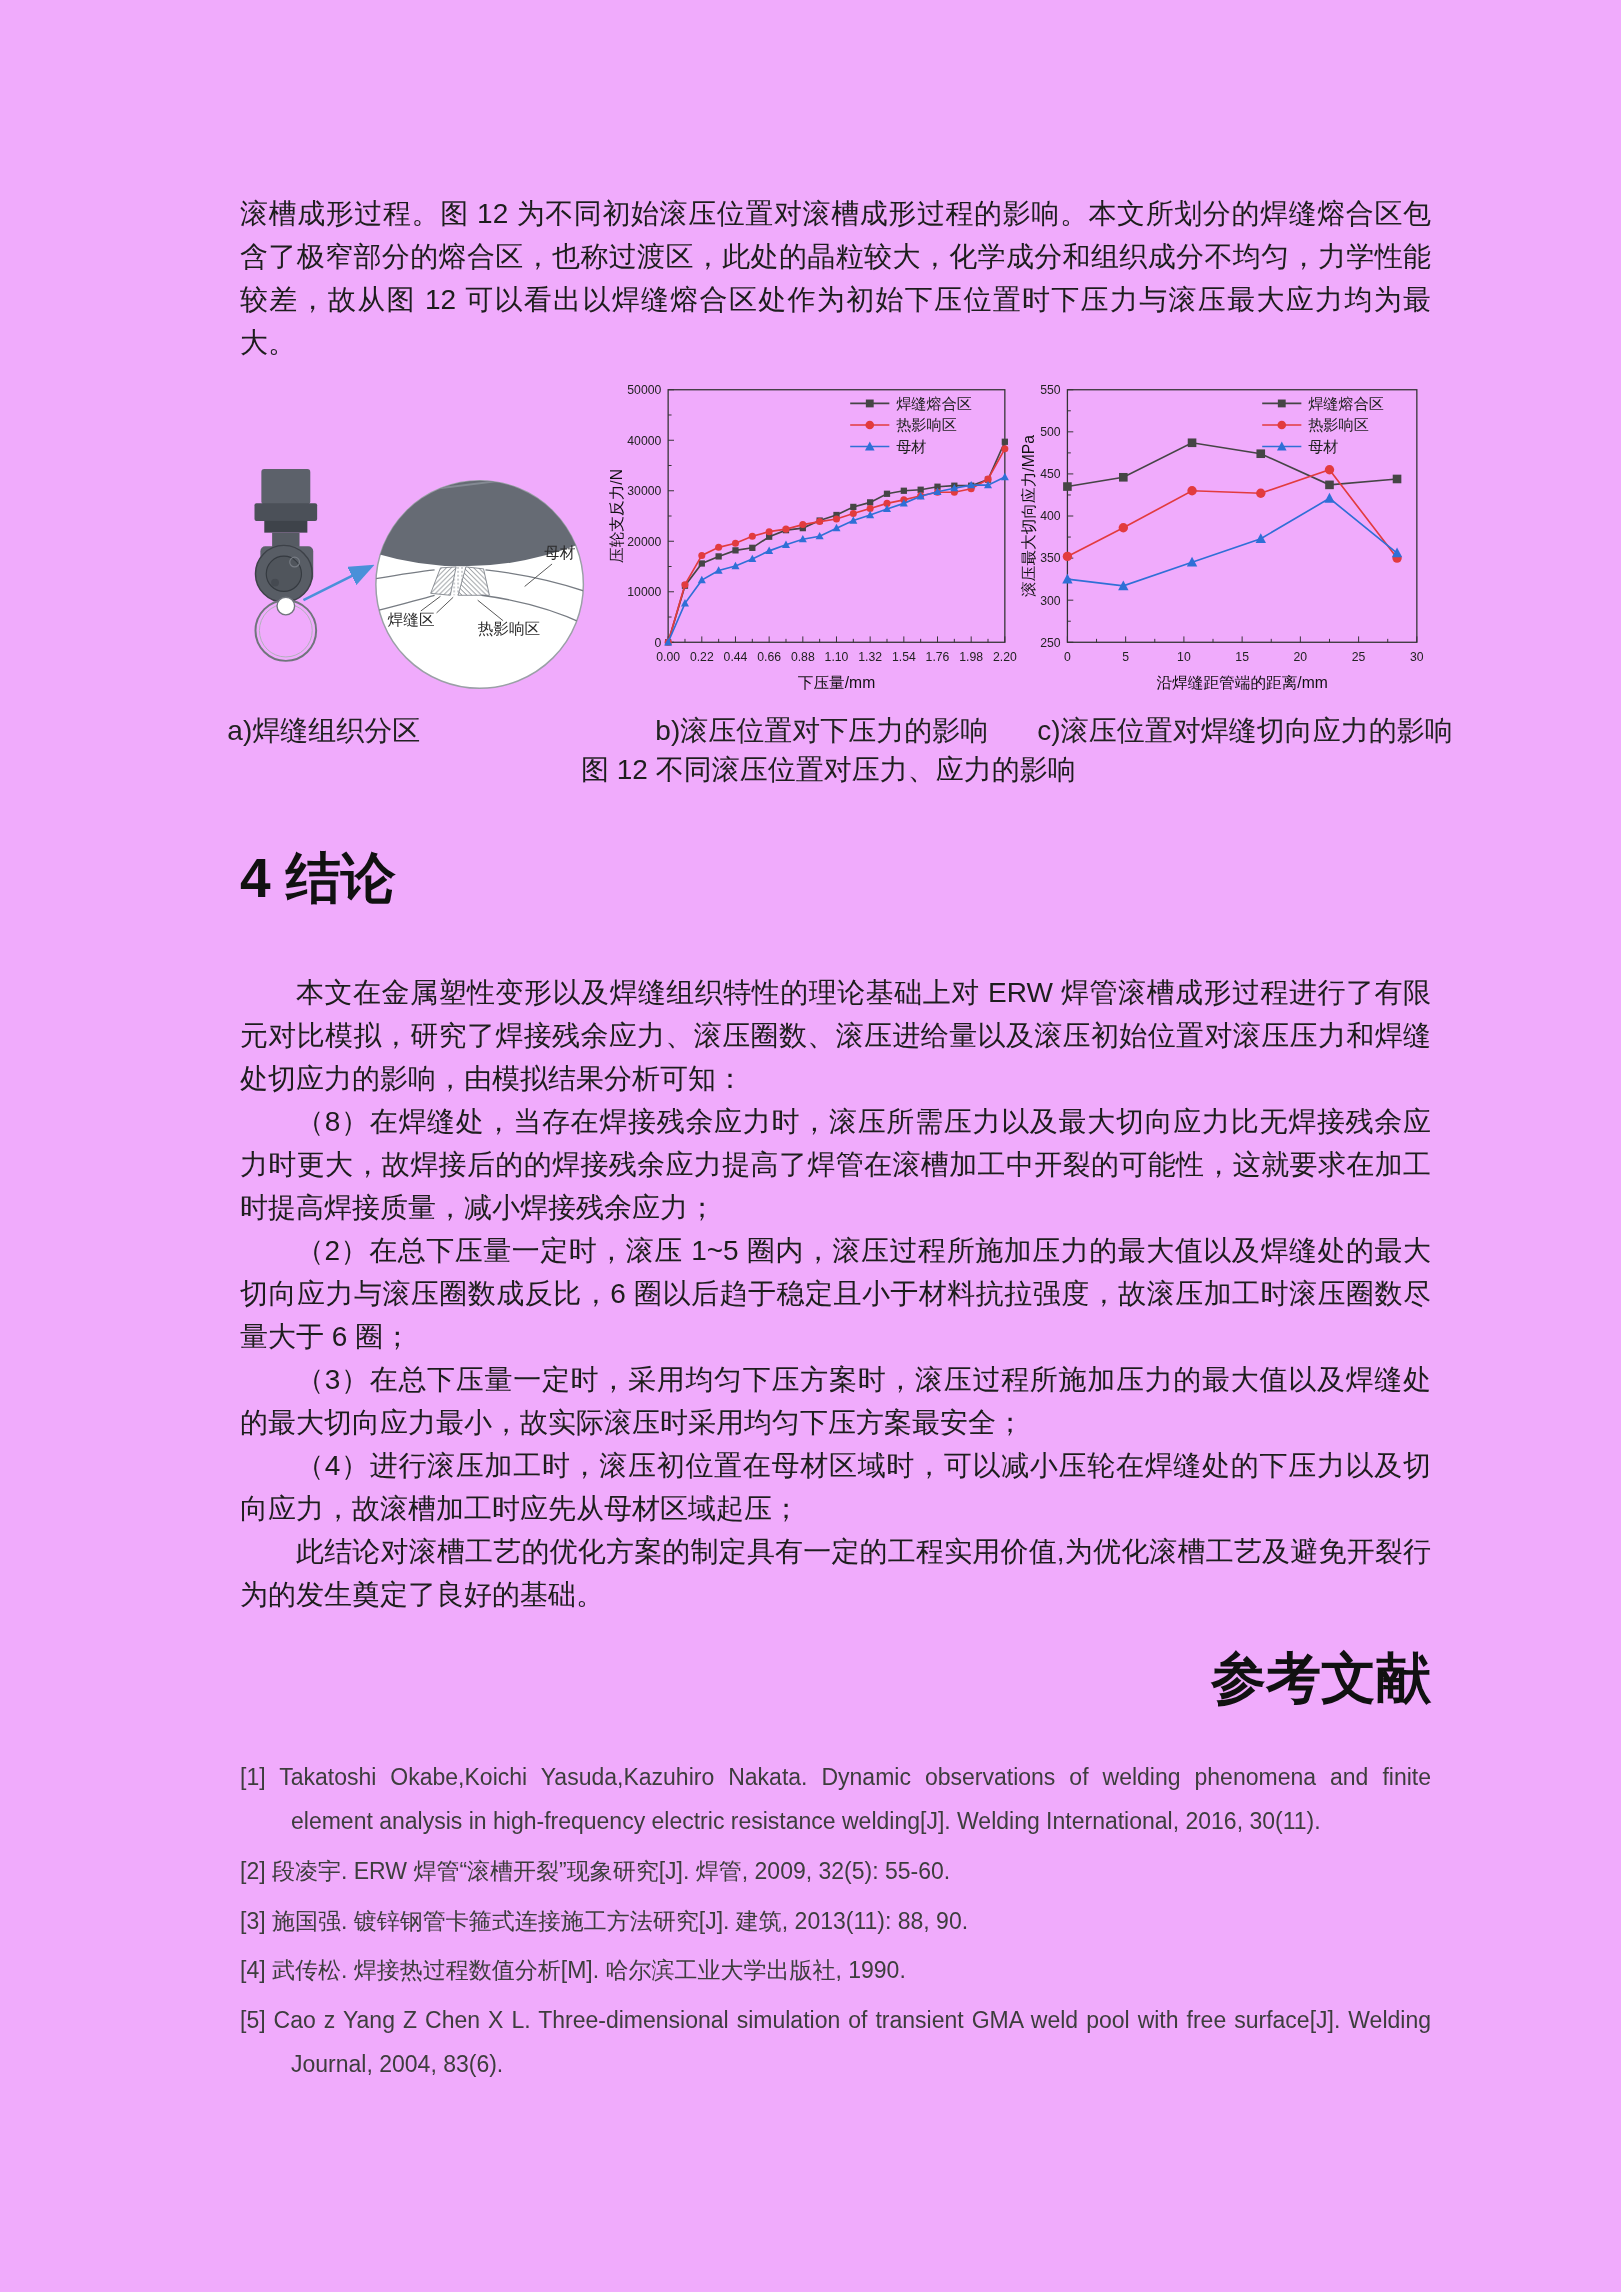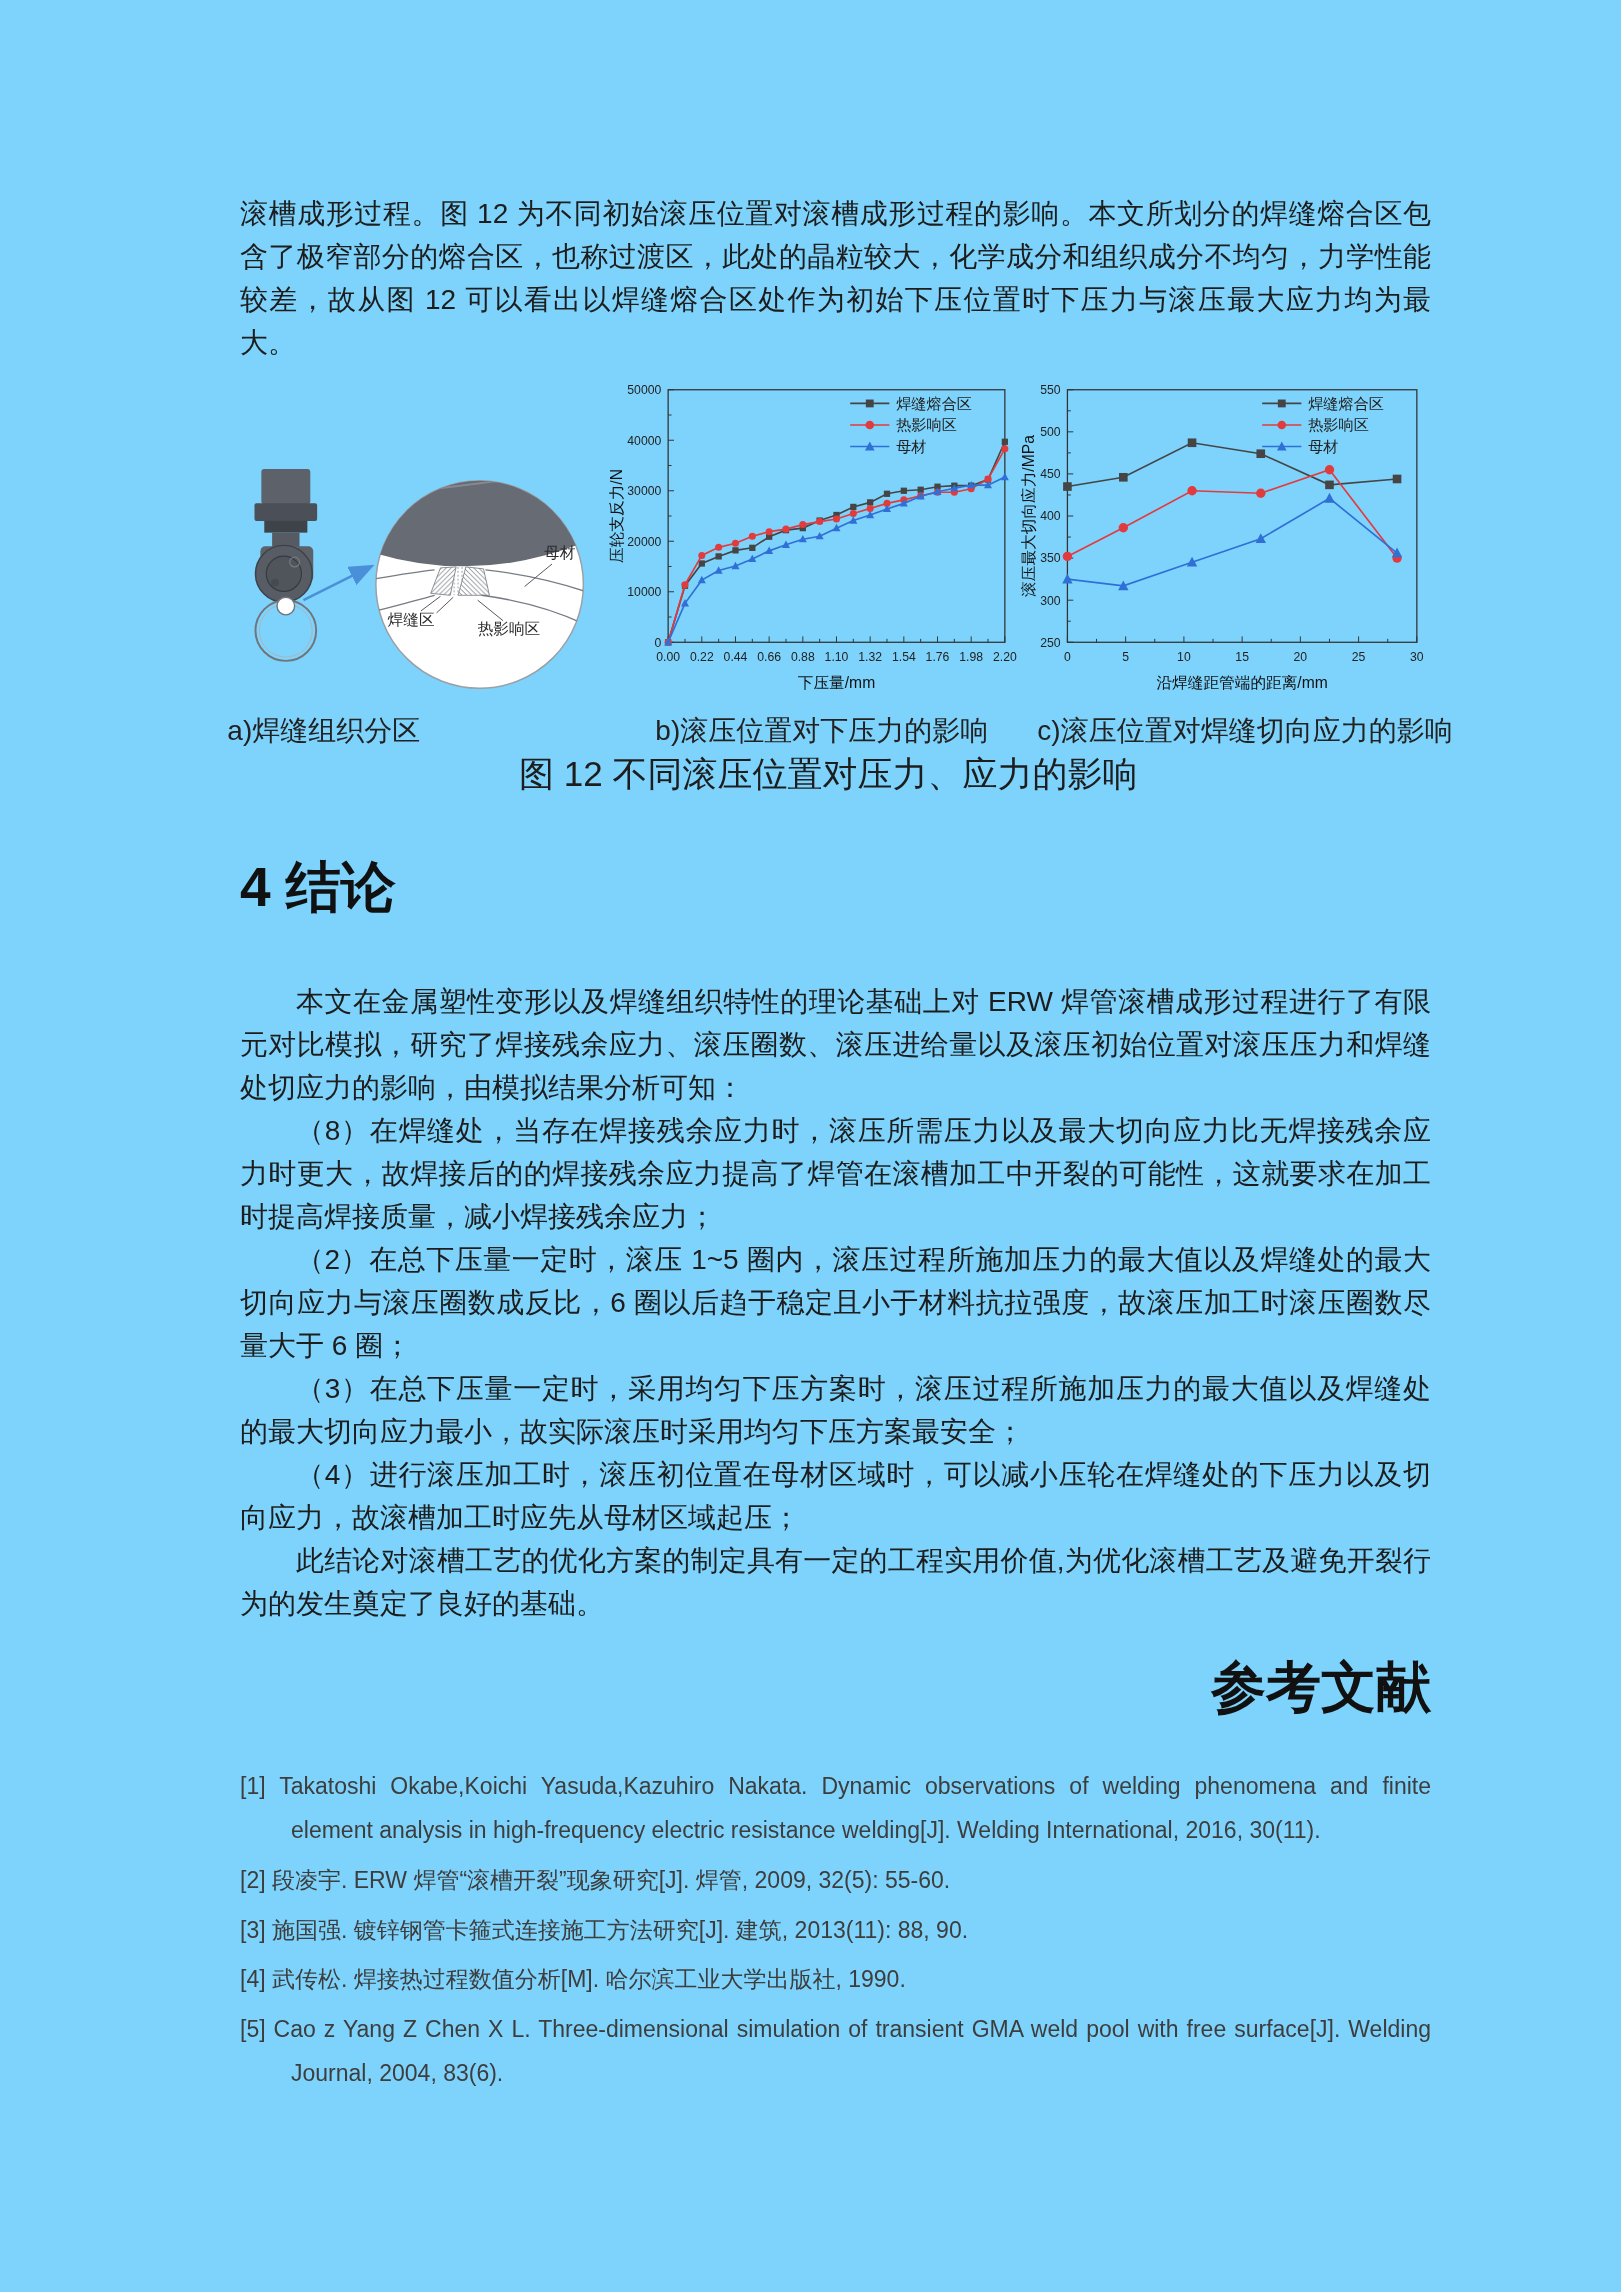--- a/index.html
+++ b/index.html
@@ -1,20 +1,20 @@
 <!DOCTYPE html>
 <html><head>
 <meta charset="utf-8">
 <style>
   html,body{margin:0;padding:0;background:#e9e9e9;}
   .page{
     position:relative;
     width:1621px;height:2293px;
     margin:0 auto;
-    background:#7dd3fc;
+    background:#f0abfc;
     font-family:"Liberation Sans","DejaVu Sans",sans-serif;
     color:#1a1a1a;
     box-sizing:border-box;
     padding:192px 190px 13px 240px;
     overflow:hidden;
   }
   .body-text{
     margin:0;
     font-size:28px;
     line-height:43px;
@@ -45,21 +45,21 @@
     top:0;
     font-size:28px;
     color:#222;
     white-space:nowrap;
   }
   .cap-a{left:2px;}
   .cap-b{left:430px;}
   .cap-c{left:812px;}
   .fig-title{
     text-align:center;
-    font-size:35px;
+    font-size:28px;
     color:#1d1d1d;
     margin-top:7.8px;
   }
   .sec-heading{
     font-size:55px;
     font-weight:700;
     margin:53px 0 55px 0;
     color:#111;
   }
   .refs-heading{margin:25.5px 0 39px 0;text-align:right;}

